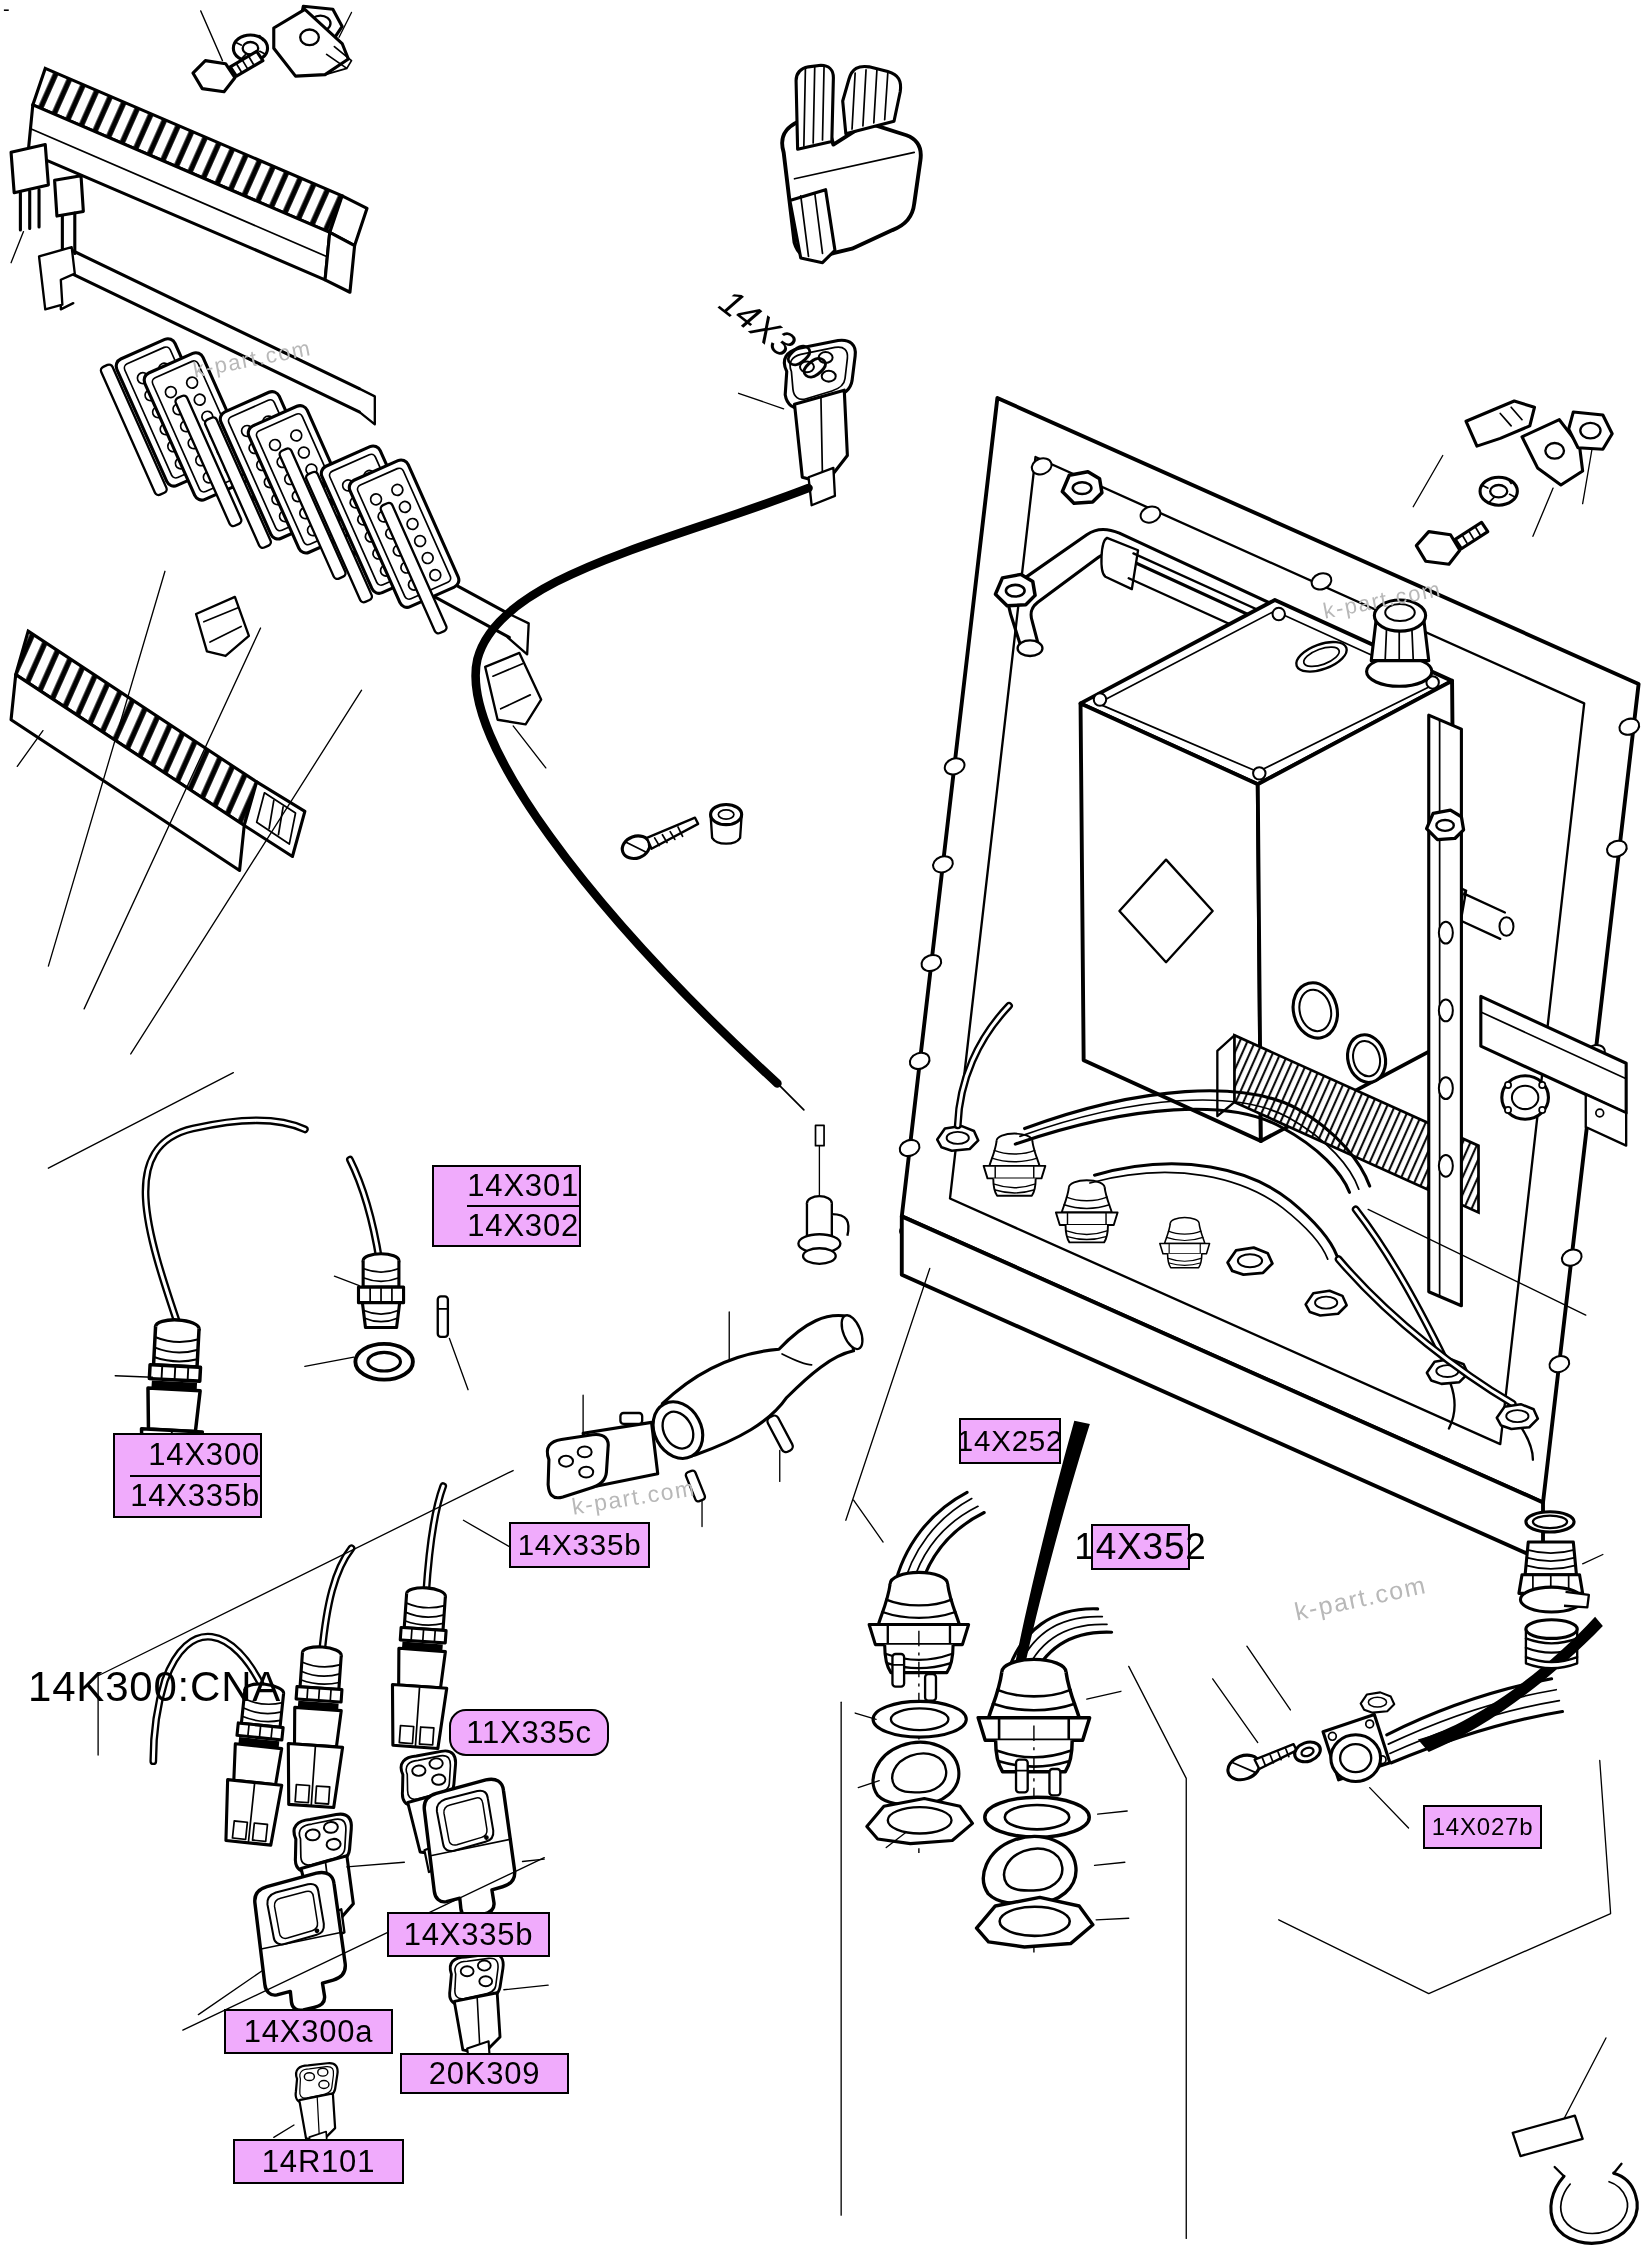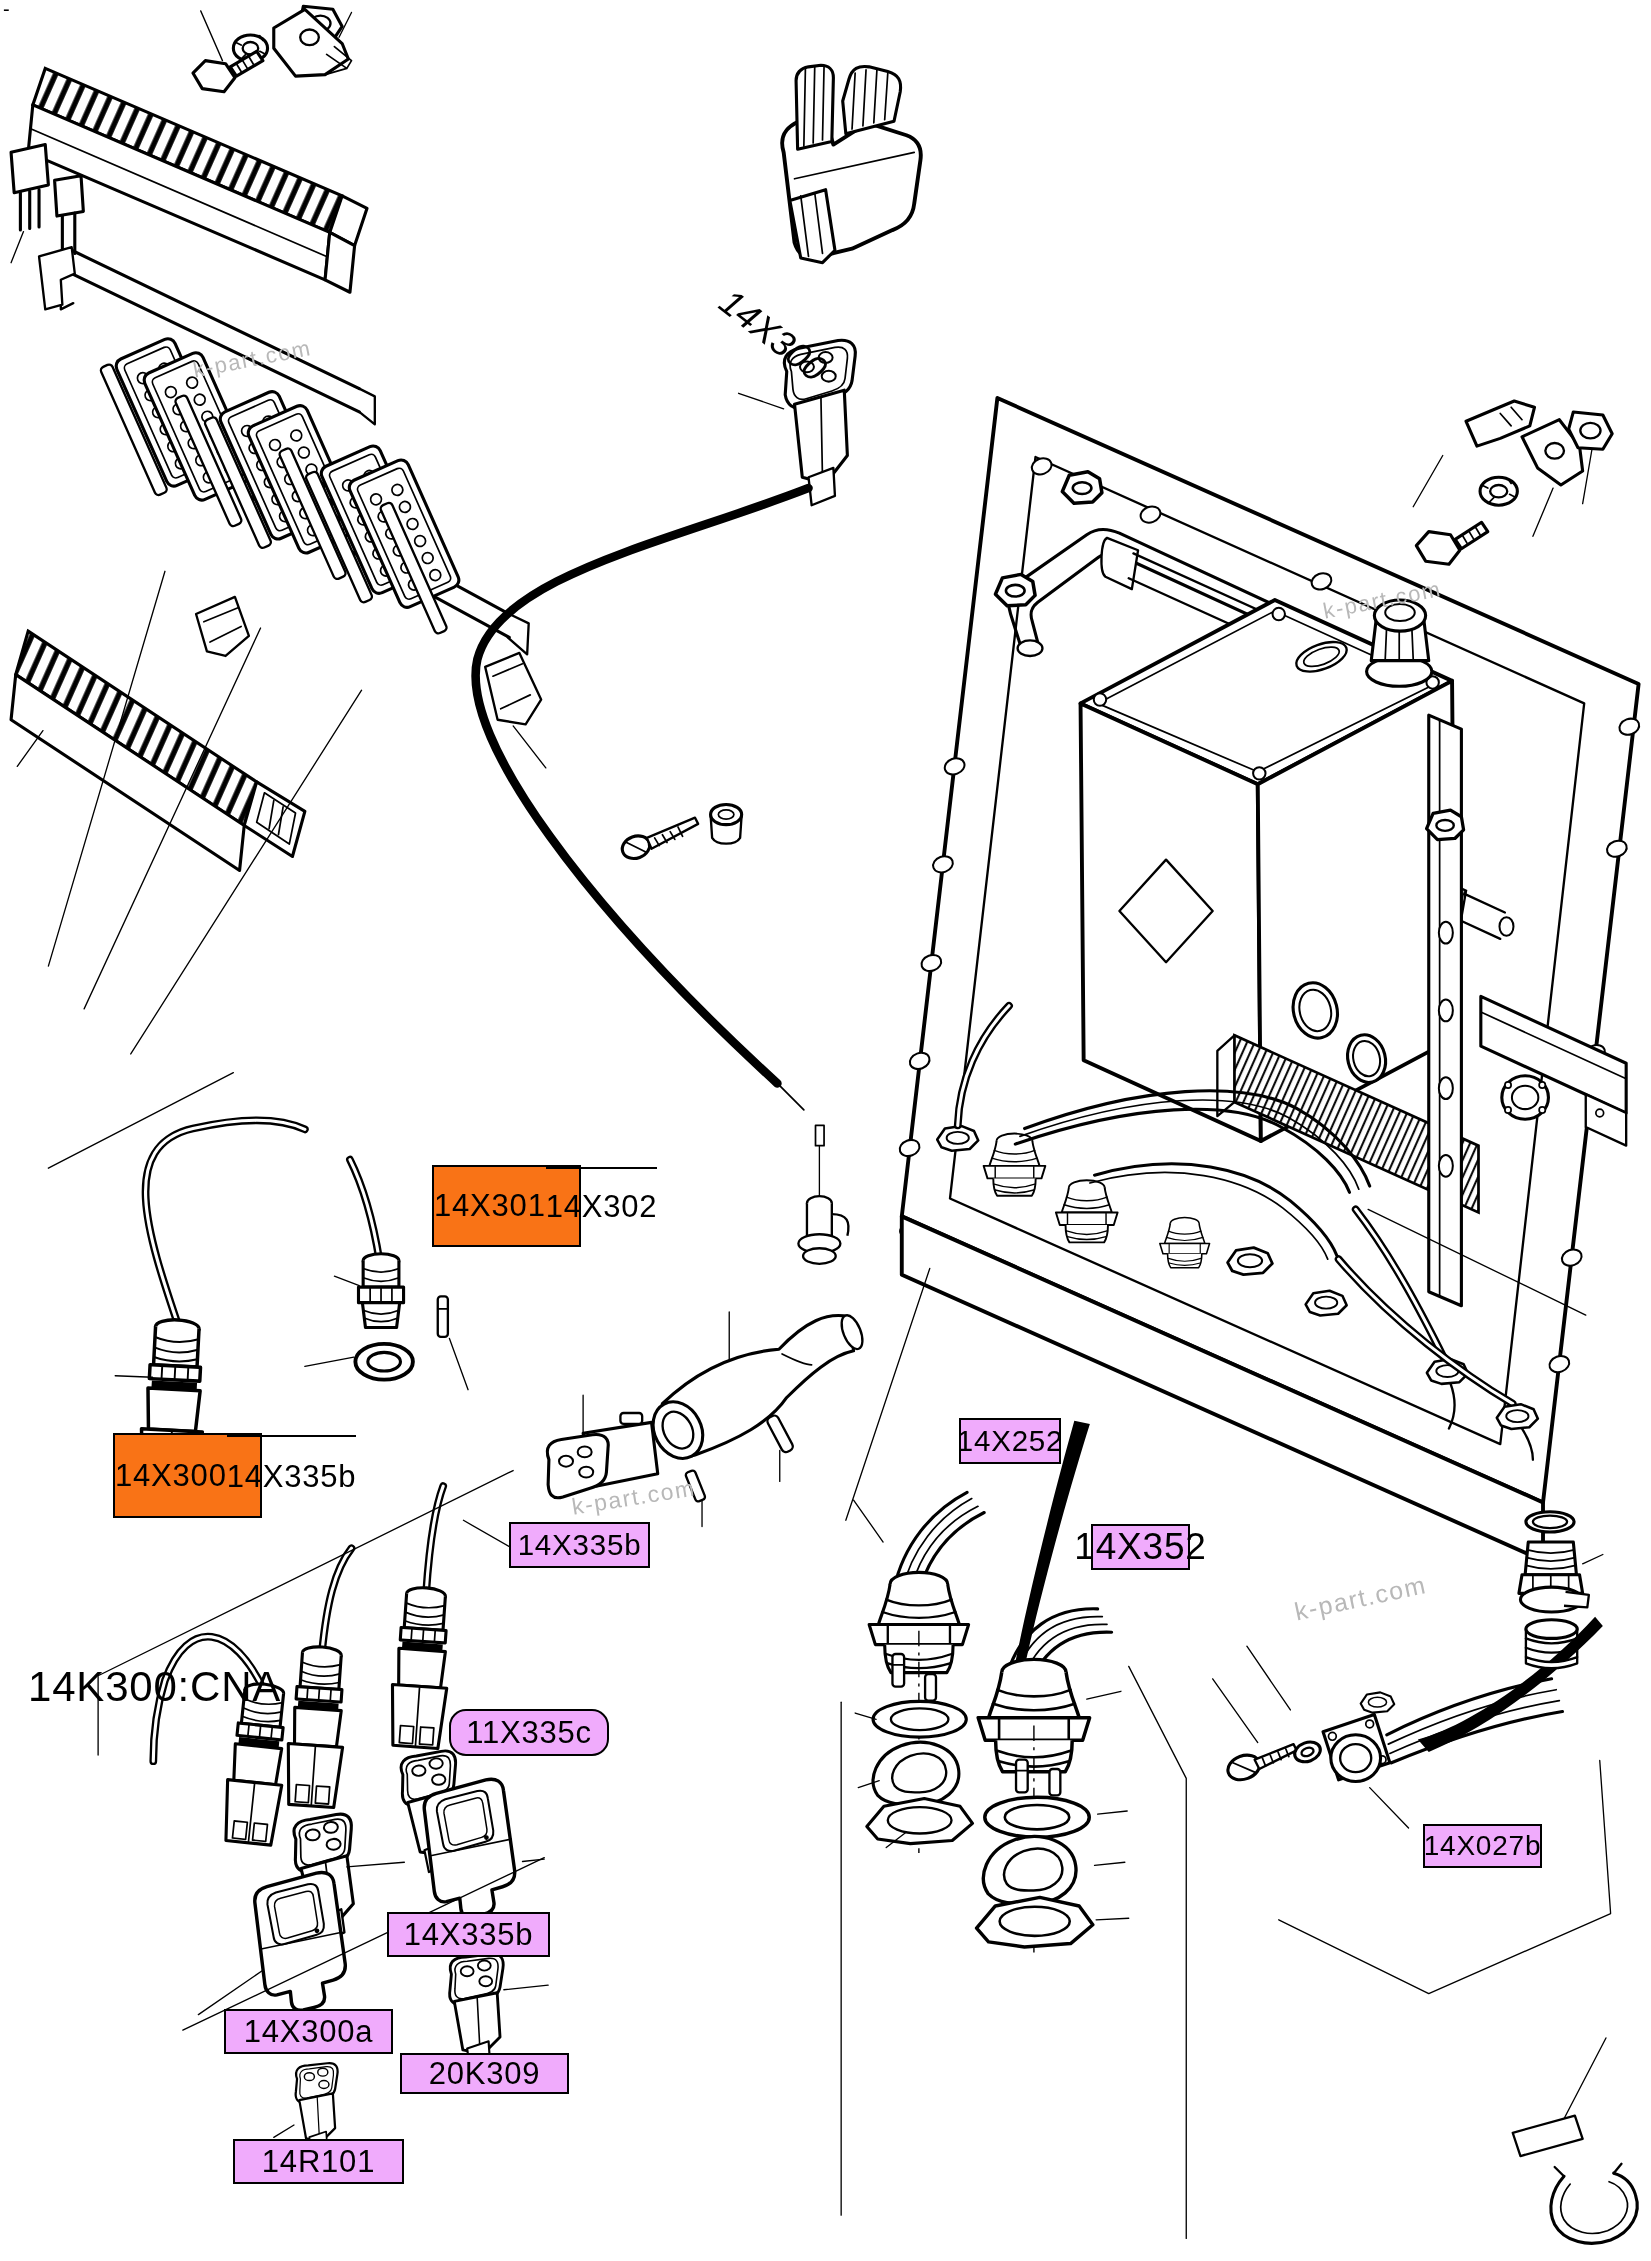--- a/index.html
+++ b/index.html
@@ -16,21 +16,21 @@
   .fw3{fill:#fff;stroke:#000;stroke-width:3;stroke-linejoin:round}
   .fw4{fill:#fff;stroke:#000;stroke-width:4;stroke-linejoin:round}
   .fw5{fill:#fff;stroke:#000;stroke-width:5;stroke-linejoin:round}
   .blk{fill:#000;stroke:none}
   .cab{fill:none;stroke:#000;stroke-width:10;stroke-linecap:round}
   .cabw{fill:none;stroke:#fff;stroke-width:4;stroke-linecap:round}
   .dashc{fill:none;stroke:#000;stroke-width:1.8;stroke-dasharray:20 8 4 8}
   .lbl{position:absolute;display:flex;align-items:center;justify-content:center;
        color:#000;font-size:31px;letter-spacing:0.8px;white-space:nowrap;}
   .box{border:2.3px solid #000;background:#f0abfc;}
-  .stack{position:absolute;border:2.3px solid #000;background:#f97316;display:flex;flex-direction:row;}
+  .stack{position:absolute;border:2.3px solid #000;background:#f0abfc;display:flex;flex-direction:column;align-items:flex-end;}
   .stack .row{flex:1;display:flex;align-items:center;justify-content:center;
        font-size:31px;letter-spacing:0.8px;}
   .stack .row + .row{border-top:2.3px solid #000;}
   .wm{position:absolute;color:#b8b8b8;font-size:22px;letter-spacing:1.6px;transform-origin:left top;}
   .rotlbl{position:absolute;font-style:italic;font-size:36px;transform-origin:left top;}
   .cmark{position:absolute;left:3.1px;top:-1.6px;font-size:20px;color:#000;}
 </style>
 </head>
 <body>
 
@@ -614,21 +614,21 @@
 <div class="lbl box" style="left:449px;top:1709px;width:156px;height:43px;border-radius:17px;">11X335c</div>
 
 <div class="lbl box" style="left:387px;top:1912px;width:159px;height:41px;">14X335b</div>
 
 <div class="lbl box" style="left:224px;top:2009px;width:165px;height:41px;">14X300a</div>
 
 <div class="lbl box" style="left:400px;top:2053px;width:165px;height:37px;">20K309</div>
 
 <div class="lbl box" style="left:233px;top:2139px;width:167px;height:41px;">14R101</div>
 
-<div class="lbl box" style="left:1423px;top:1805px;width:115px;height:40px;font-size:28px;margin-top:19px;">14X027b</div>
+<div class="lbl box" style="left:1423px;top:1805px;width:115px;height:40px;font-size:24px;">14X027b</div>
 
 <div class="wm" style="left:191px;top:358px;transform:rotate(-11deg);">k-part.com</div>
 <div class="wm" style="left:1321px;top:599px;transform:rotate(-11deg);">k-part.com</div>
 <div class="wm" style="left:570px;top:1494px;transform:rotate(-9deg);font-size:23px;">k-part.com</div>
 <div class="wm" style="left:1292px;top:1598px;transform:rotate(-12deg);font-size:25px;">k-part.com</div>
 
 </div>
 
 
 </body></html>

